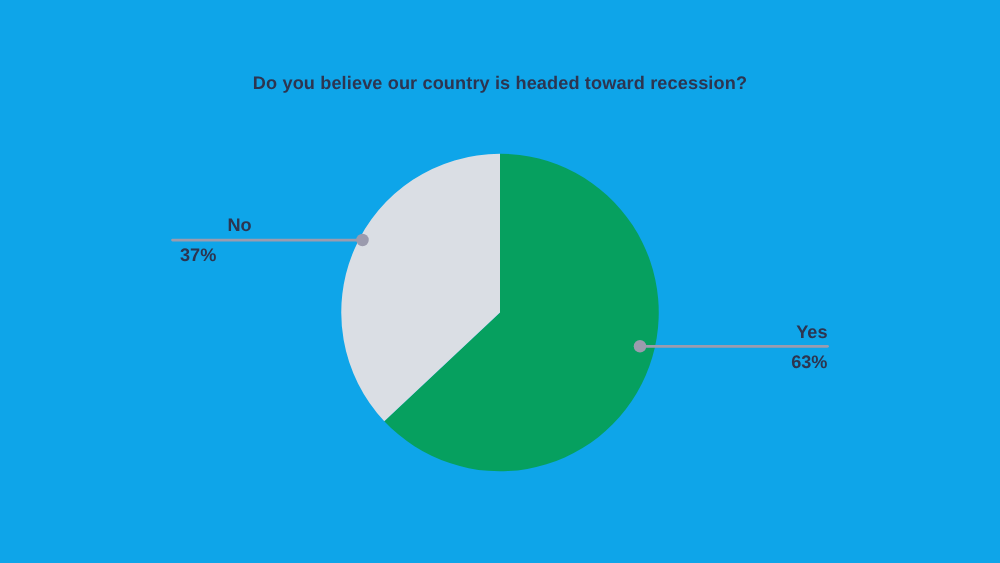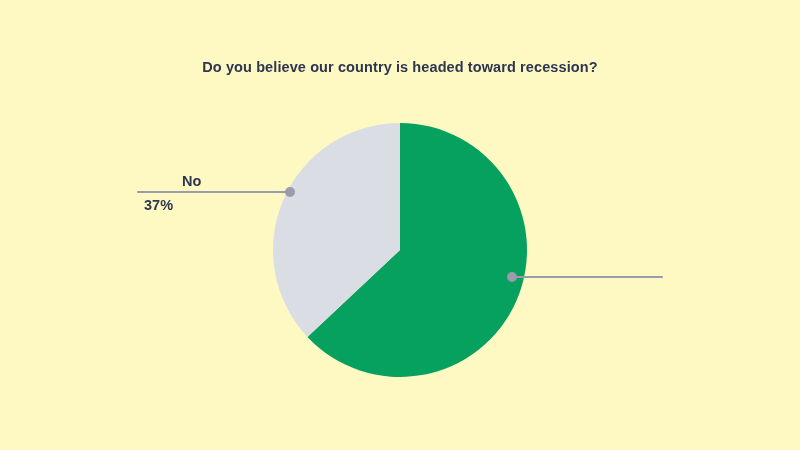--- a/index.html
+++ b/index.html
@@ -10,21 +10,21 @@
     width: 800px;
     height: 450px;
     background: #ffffff;
     font-family: "Liberation Sans", sans-serif;
     overflow: hidden;
   }
   .canvas {
     position: relative;
     width: 800px;
     height: 450px;
-    background: #fef9c3;
+    background: #0ea5e9;
   }
   .chart-title {
     position: absolute;
     left: 0;
     top: 59px;
     width: 800px;
     text-align: center;
     font-size: 14.5px;
     font-weight: 600;
     color: #2d3550;
@@ -86,14 +86,18 @@
       <line id="leader-yes" x1="512" y1="277" x2="662" y2="277" stroke="#9b9bae" stroke-width="2.2" stroke-linecap="round"></line>
       <circle id="leader-dot-yes" cx="512" cy="277" r="5" fill="#9b9bae"></circle>
     </svg>
   </div>
 
   <div class="callout callout-left">
     <span class="cat">No</span>
     <span class="val">37%</span>
   </div>
 
+  <div class="callout callout-right">
+    <span class="cat">Yes</span>
+    <span class="val">63%</span>
+  </div>
 
 </div>
 
 </body></html>

